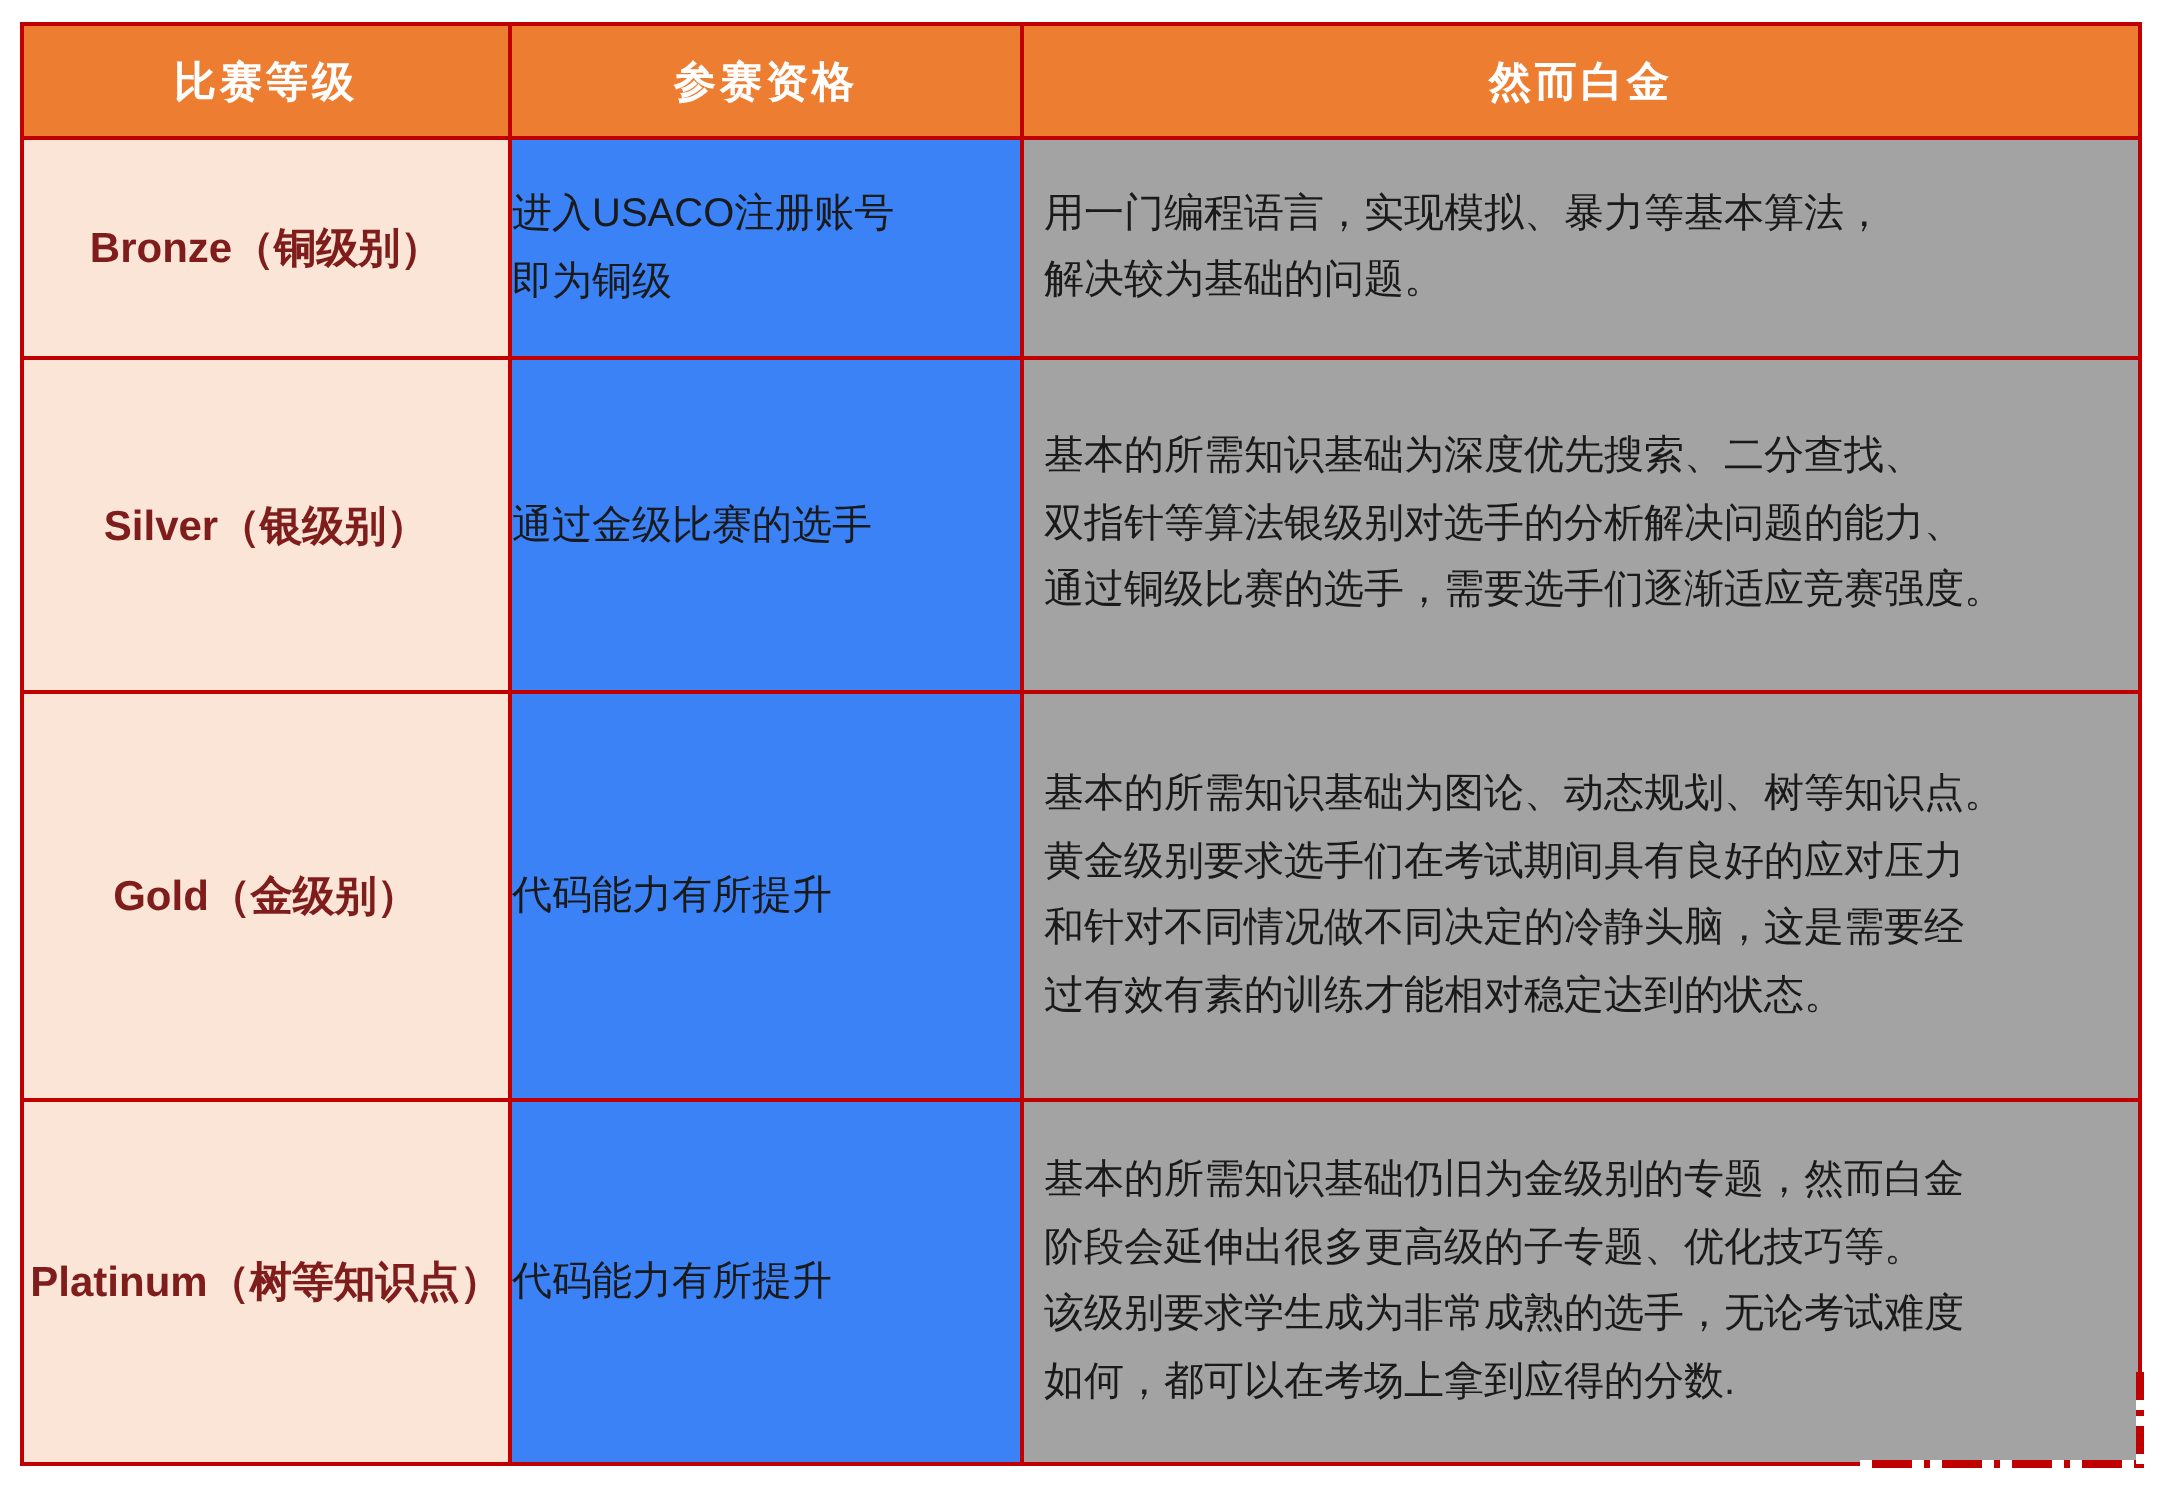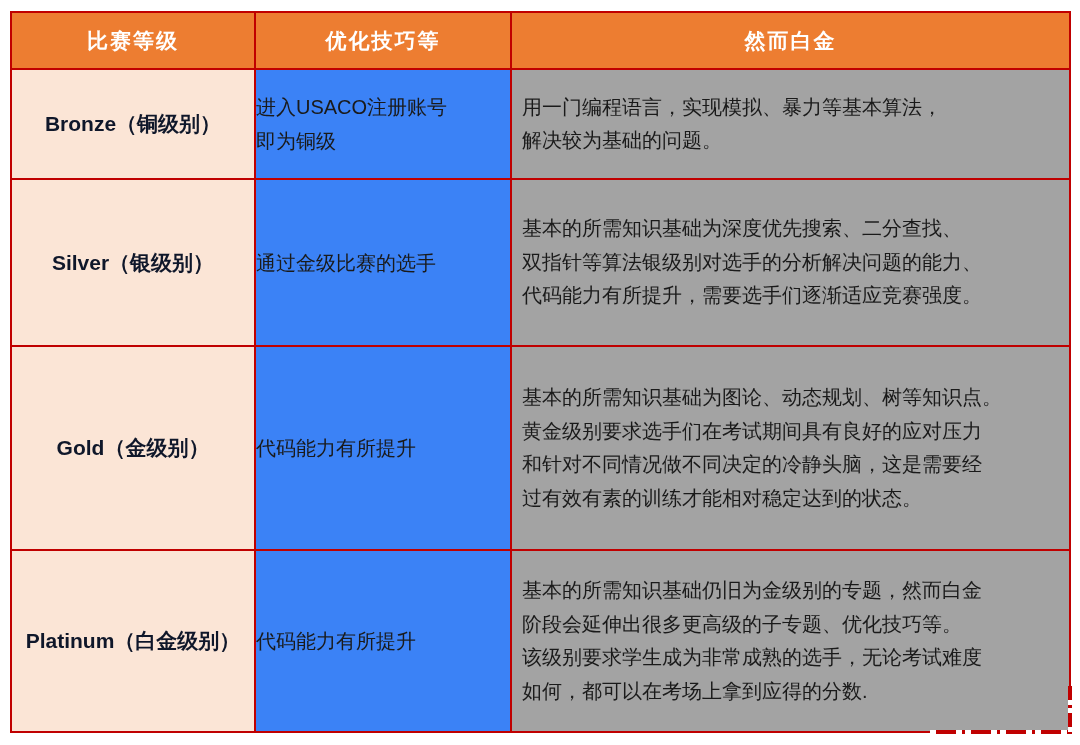--- a/index.html
+++ b/index.html
@@ -14,21 +14,21 @@
     font-family:"Liberation Sans","DejaVu Sans",sans-serif;}
   #table-wrap{position:relative;margin:11px 4px 0 10px;width:1061px;}
   table{border-collapse:collapse;table-layout:fixed;width:1059px;color:var(--body-text);}
   th,td{border:2px solid var(--border);vertical-align:middle;}
   thead th{
     background:var(--header-bg);color:var(--header-text);
     height:57px;font-size:21px;font-weight:700;letter-spacing:2px;text-align:center;
   }
   td.level{
     background:var(--level-cell-bg);text-align:center;
-    font-size:21px;font-weight:700;color:#0f172a;
+    font-size:21px;font-weight:700;color:#7f1d1d;
   }
   td.elig{
     background:#3b82f6;text-align:left;font-size:20px;line-height:34px;
     white-space:pre-line;
   }
   td.content{
     background:#a3a3a3;text-align:left;font-size:20px;line-height:33.5px;
     padding:8px 12px 8px 10px;white-space:pre-line;
   }
   tbody tr:nth-child(1){height:110px;}
@@ -53,49 +53,49 @@
 <div id="table-wrap">
   <table>
     <colgroup>
       <col style="width:244px">
       <col style="width:256px">
       <col style="width:559px">
     </colgroup>
     <thead>
       <tr>
         <th>比赛等级</th>
-        <th>优化技巧等</th>
+        <th>参赛资格</th>
         <th>然而白金</th>
       </tr>
     </thead>
     <tbody id="table-body">
         <tr>
     <td class="level">Bronze（铜级别）</td>
     <td class="elig">进入USACO注册账号
 即为铜级</td>
     <td class="content">用一门编程语言，实现模拟、暴力等基本算法，
 解决较为基础的问题。</td>
   </tr>
         <tr>
     <td class="level">Silver（银级别）</td>
     <td class="elig">通过金级比赛的选手</td>
     <td class="content">基本的所需知识基础为深度优先搜索、二分查找、
 双指针等算法银级别对选手的分析解决问题的能力、
-代码能力有所提升，需要选手们逐渐适应竞赛强度。</td>
+通过铜级比赛的选手，需要选手们逐渐适应竞赛强度。</td>
   </tr>
         <tr>
     <td class="level">Gold（金级别）</td>
     <td class="elig">代码能力有所提升</td>
     <td class="content">基本的所需知识基础为图论、动态规划、树等知识点。
 黄金级别要求选手们在考试期间具有良好的应对压力
 和针对不同情况做不同决定的冷静头脑，这是需要经
 过有效有素的训练才能相对稳定达到的状态。</td>
   </tr>
         <tr>
-    <td class="level">Platinum（白金级别）</td>
+    <td class="level">Platinum（树等知识点）</td>
     <td class="elig">代码能力有所提升</td>
     <td class="content">基本的所需知识基础仍旧为金级别的专题，然而白金
 阶段会延伸出很多更高级的子专题、优化技巧等。
 该级别要求学生成为非常成熟的选手，无论考试难度
 如何，都可以在考场上拿到应得的分数.</td>
   </tr>
       </tbody>
   </table>
   <div class="artifact-bottom"></div>
   <div class="artifact-right"></div>

